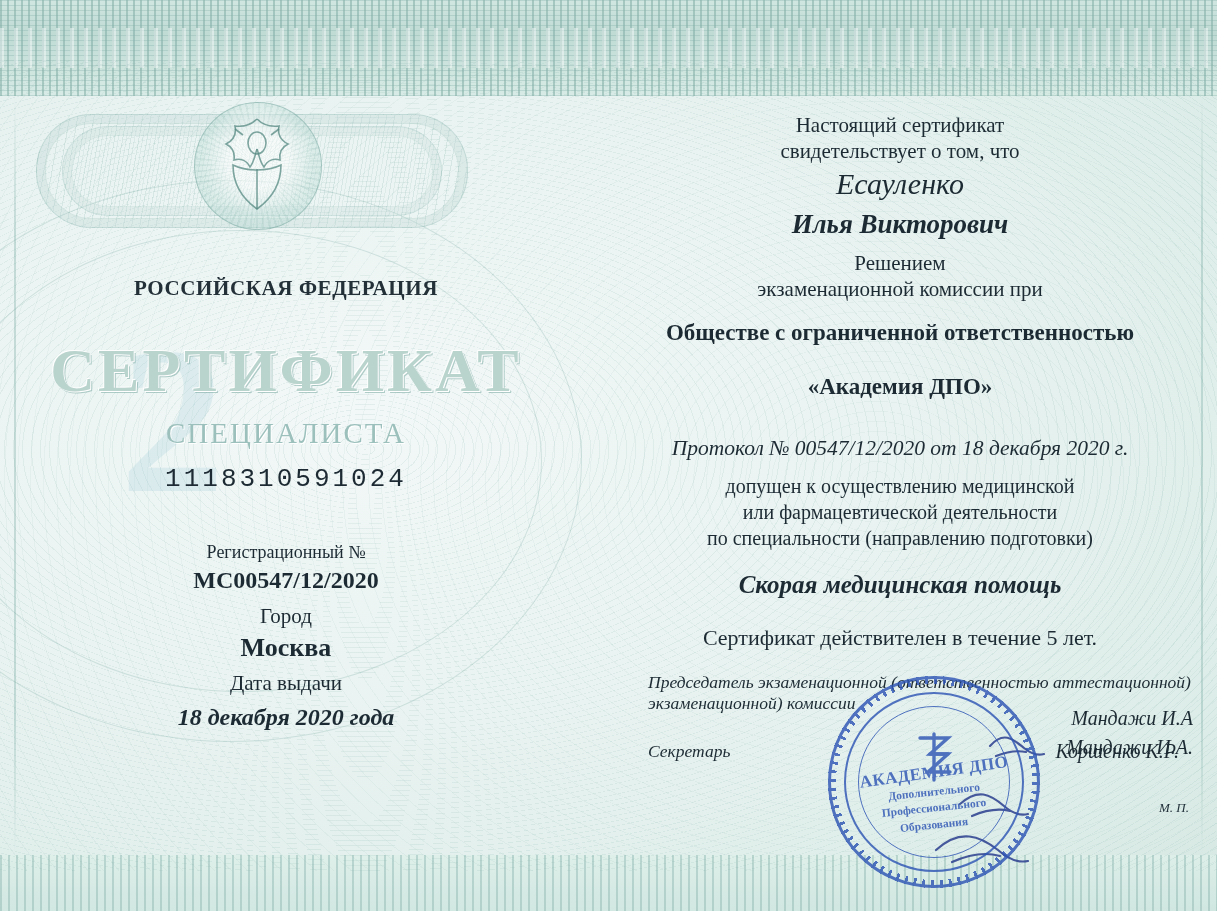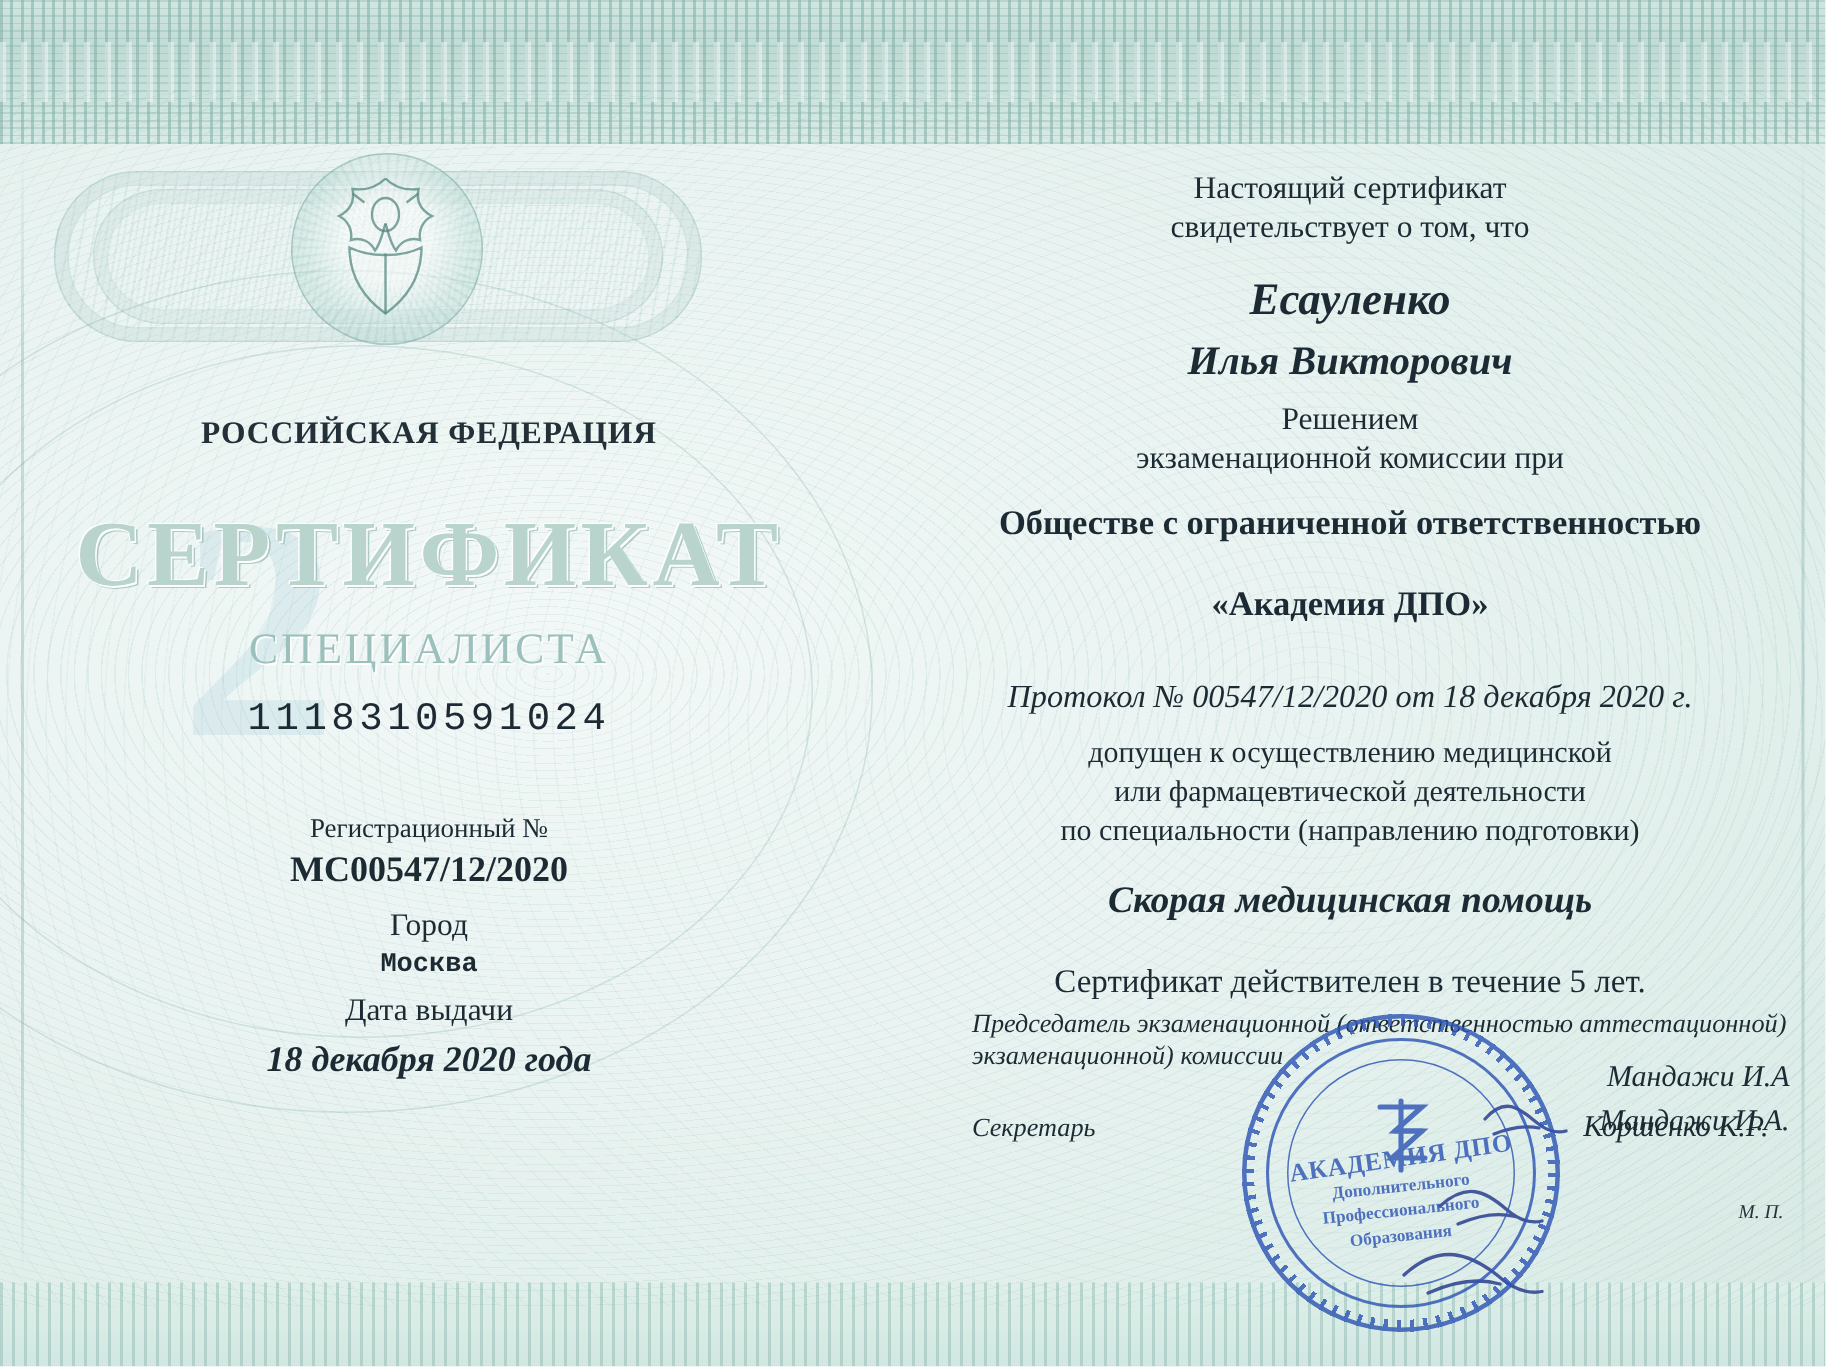--- a/index.html
+++ b/index.html
@@ -167,40 +167,40 @@
     margin-top: 22px;
     font-size: 20.5px;
     font-weight: 700;
     line-height: 1.25;
     letter-spacing: .2px;
   }
   .reg-block { margin-top: 48px; }
   .reg-label { font-size: 18px; }
   .reg-value { font-size: 24px; font-weight: 700; margin-top: 4px; }
   .city-label { font-size: 21px; margin-top: 10px; }
-  .city-value { font-size: 18px; font-weight: 700; margin-top: 4px; font-family: Liberation Mono, monospace; }
+  .city-value { font-size: 26px; font-weight: 700; margin-top: 4px; }
   .date-label { font-size: 21px; margin-top: 8px; }
   .date-value { font-size: 24px; font-weight: 700; margin-top: 8px; font-style: italic; }
 
   
   .right-col {
     position: absolute;
     left: 600px; top: 112px;
     width: 600px;
     text-align: center;
   }
   .r-intro {
     font-size: 21px;
     line-height: 1.25;
   }
   .r-surname {
-    margin-top: 18px;
+    margin-top: 2px;
     font-size: 30px;
     font-style: italic;
-    font-weight: 700;
+    font-weight: 400;
   }
   .r-name {
     margin-top: 8px;
     font-size: 27px;
     font-style: italic;
     font-weight: 700;
   }
   .r-decision {
     margin-top: 10px;
     font-size: 21px;

